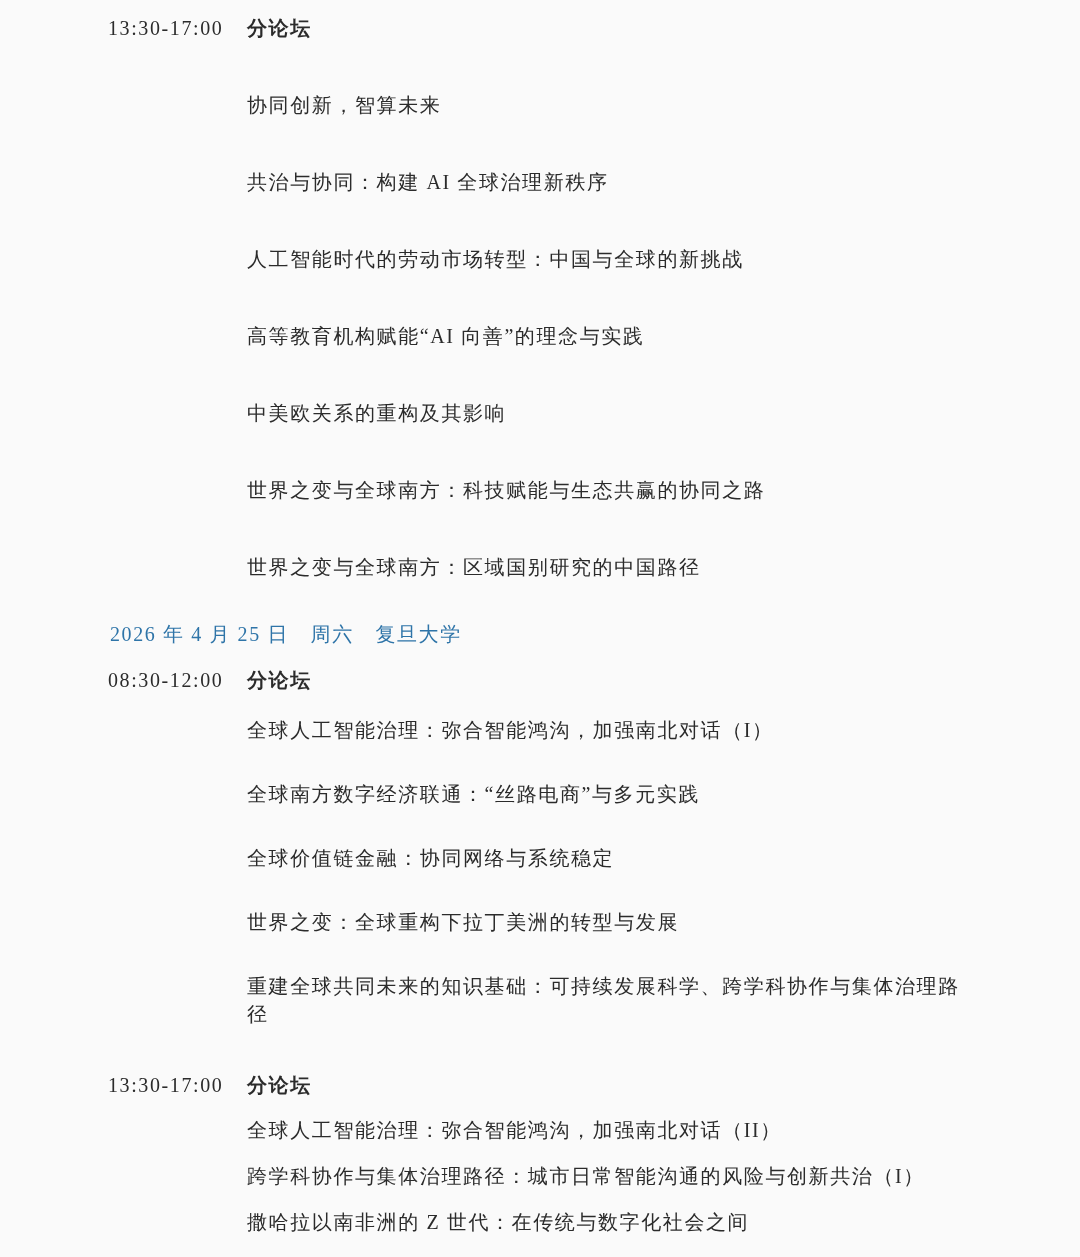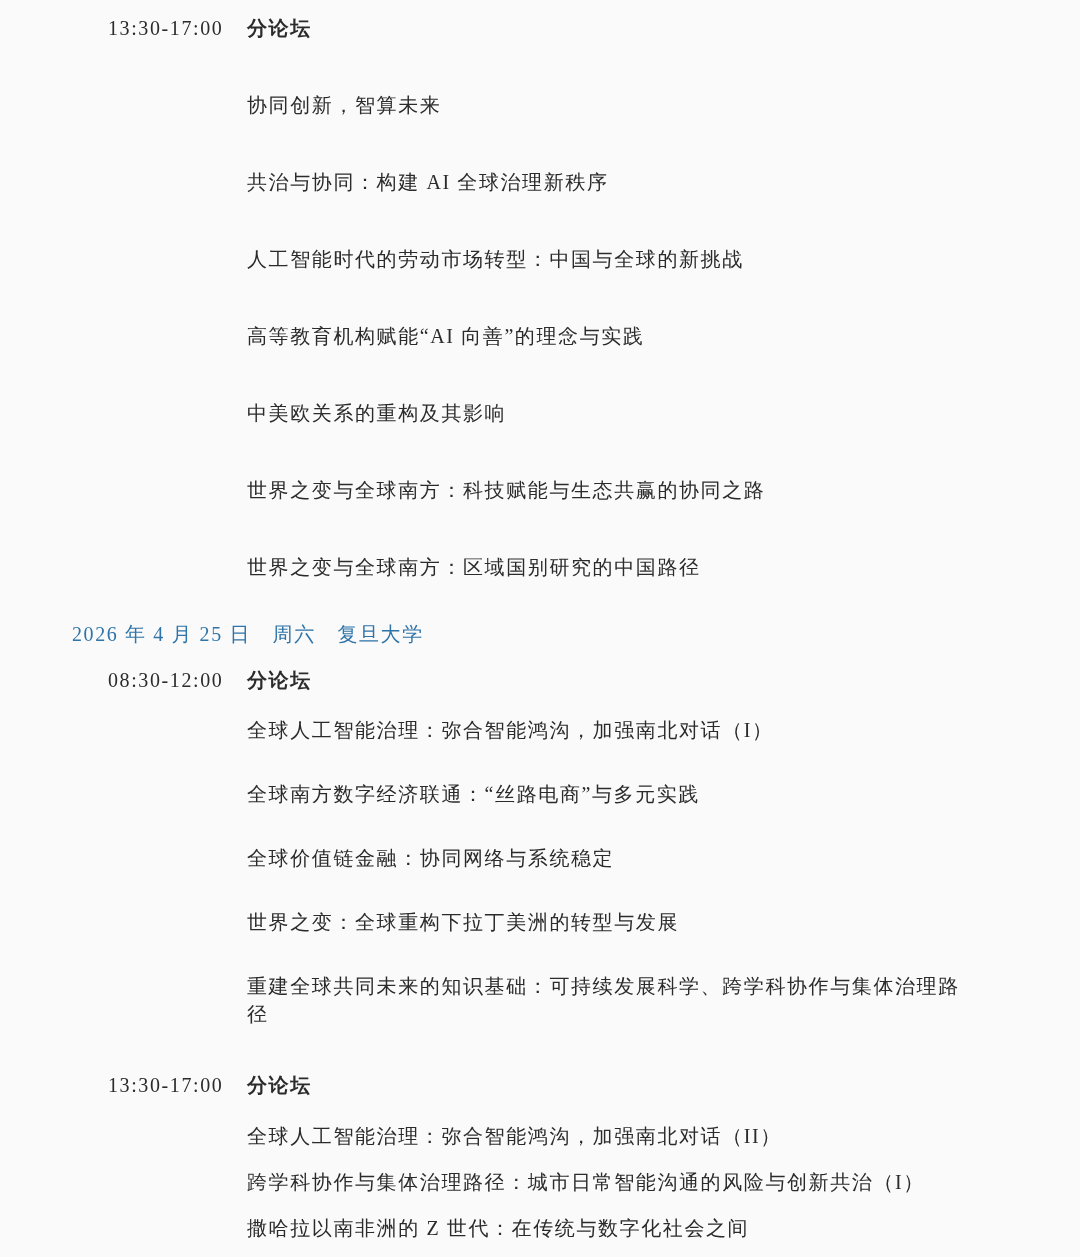--- a/index.html
+++ b/index.html
@@ -49,24 +49,24 @@
     line-height: 28px;
   }
   
   .s1 .item { margin-top: 49px; }
   
   .s2 .item { margin-top: 36px; }
   .s2 .item:first-of-type { margin-top: 22px; }
   .s2 { margin-top: 17px; }
   
   .s3 .item { margin-top: 18px; }
-  .s3 .item:first-of-type { margin-top: 23px; }
+  .s3 .item:first-of-type { margin-top: 17px; }
   .s3 { margin-top: 43px; }
   .date-heading {
-    margin: 38px 0 0 72px;
+    margin: 38px 0 0 110px;
     font-size: 20px;
     font-weight: 400;
     color: #2e74a8;
     line-height: 30px;
     letter-spacing: 1.6px;
   }
 </style>
 </head>
 <body>
 

